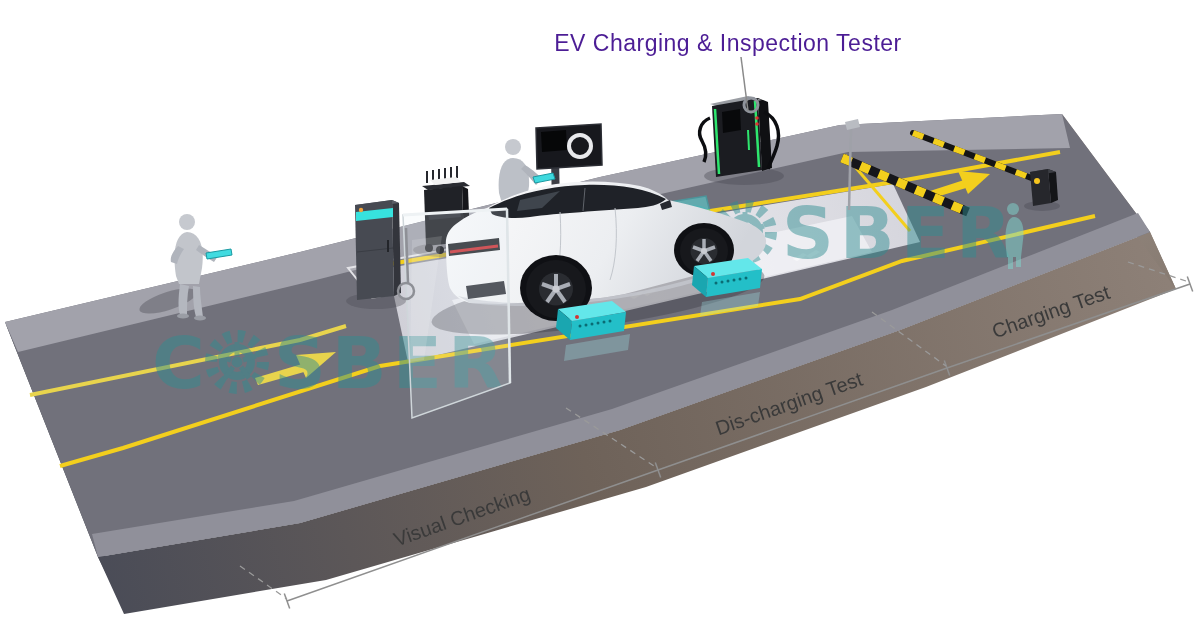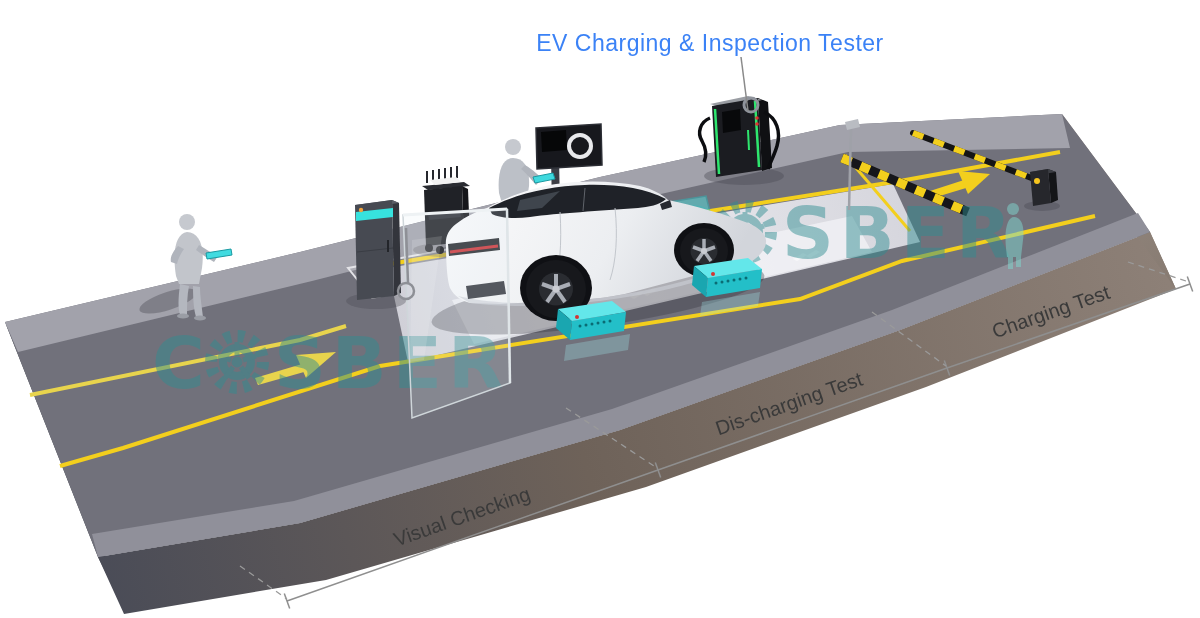--- a/index.html
+++ b/index.html
@@ -1,20 +1,20 @@
 <!DOCTYPE html>
 <html><head>
 <meta charset="utf-8">
 <style>
   html,body{margin:0;padding:0;background:#ffffff;}
   .stage{position:relative;width:1200px;height:618px;background:#ffffff;overflow:hidden;
          font-family:"Liberation Sans",sans-serif;}
   .scene{position:absolute;left:0;top:0;}
-  .title{position:absolute;left:710px;top:43px;transform:translate(-50%,-50%);
-         font-size:23px;color:#3b82f6;white-space:nowrap;letter-spacing:0.5px;}
+  .title{position:absolute;left:728px;top:43px;transform:translate(-50%,-50%);
+         font-size:23px;color:#4c1d95;white-space:nowrap;letter-spacing:0.5px;}
   .zone-label{position:absolute;transform:translate(-50%,-50%) rotate(-19.3deg);
          font-size:20px;color:#3a3a3a;white-space:nowrap;}
   .zl-1{left:462px;top:517px;}
   .zl-2{left:789px;top:404px;}
   .zl-3{left:1051px;top:312px;}
   .wm-text{font-family:"DejaVu Sans",sans-serif;font-weight:bold;font-size:72px;letter-spacing:6px;}
 </style>
 </head>
 <body>
 

